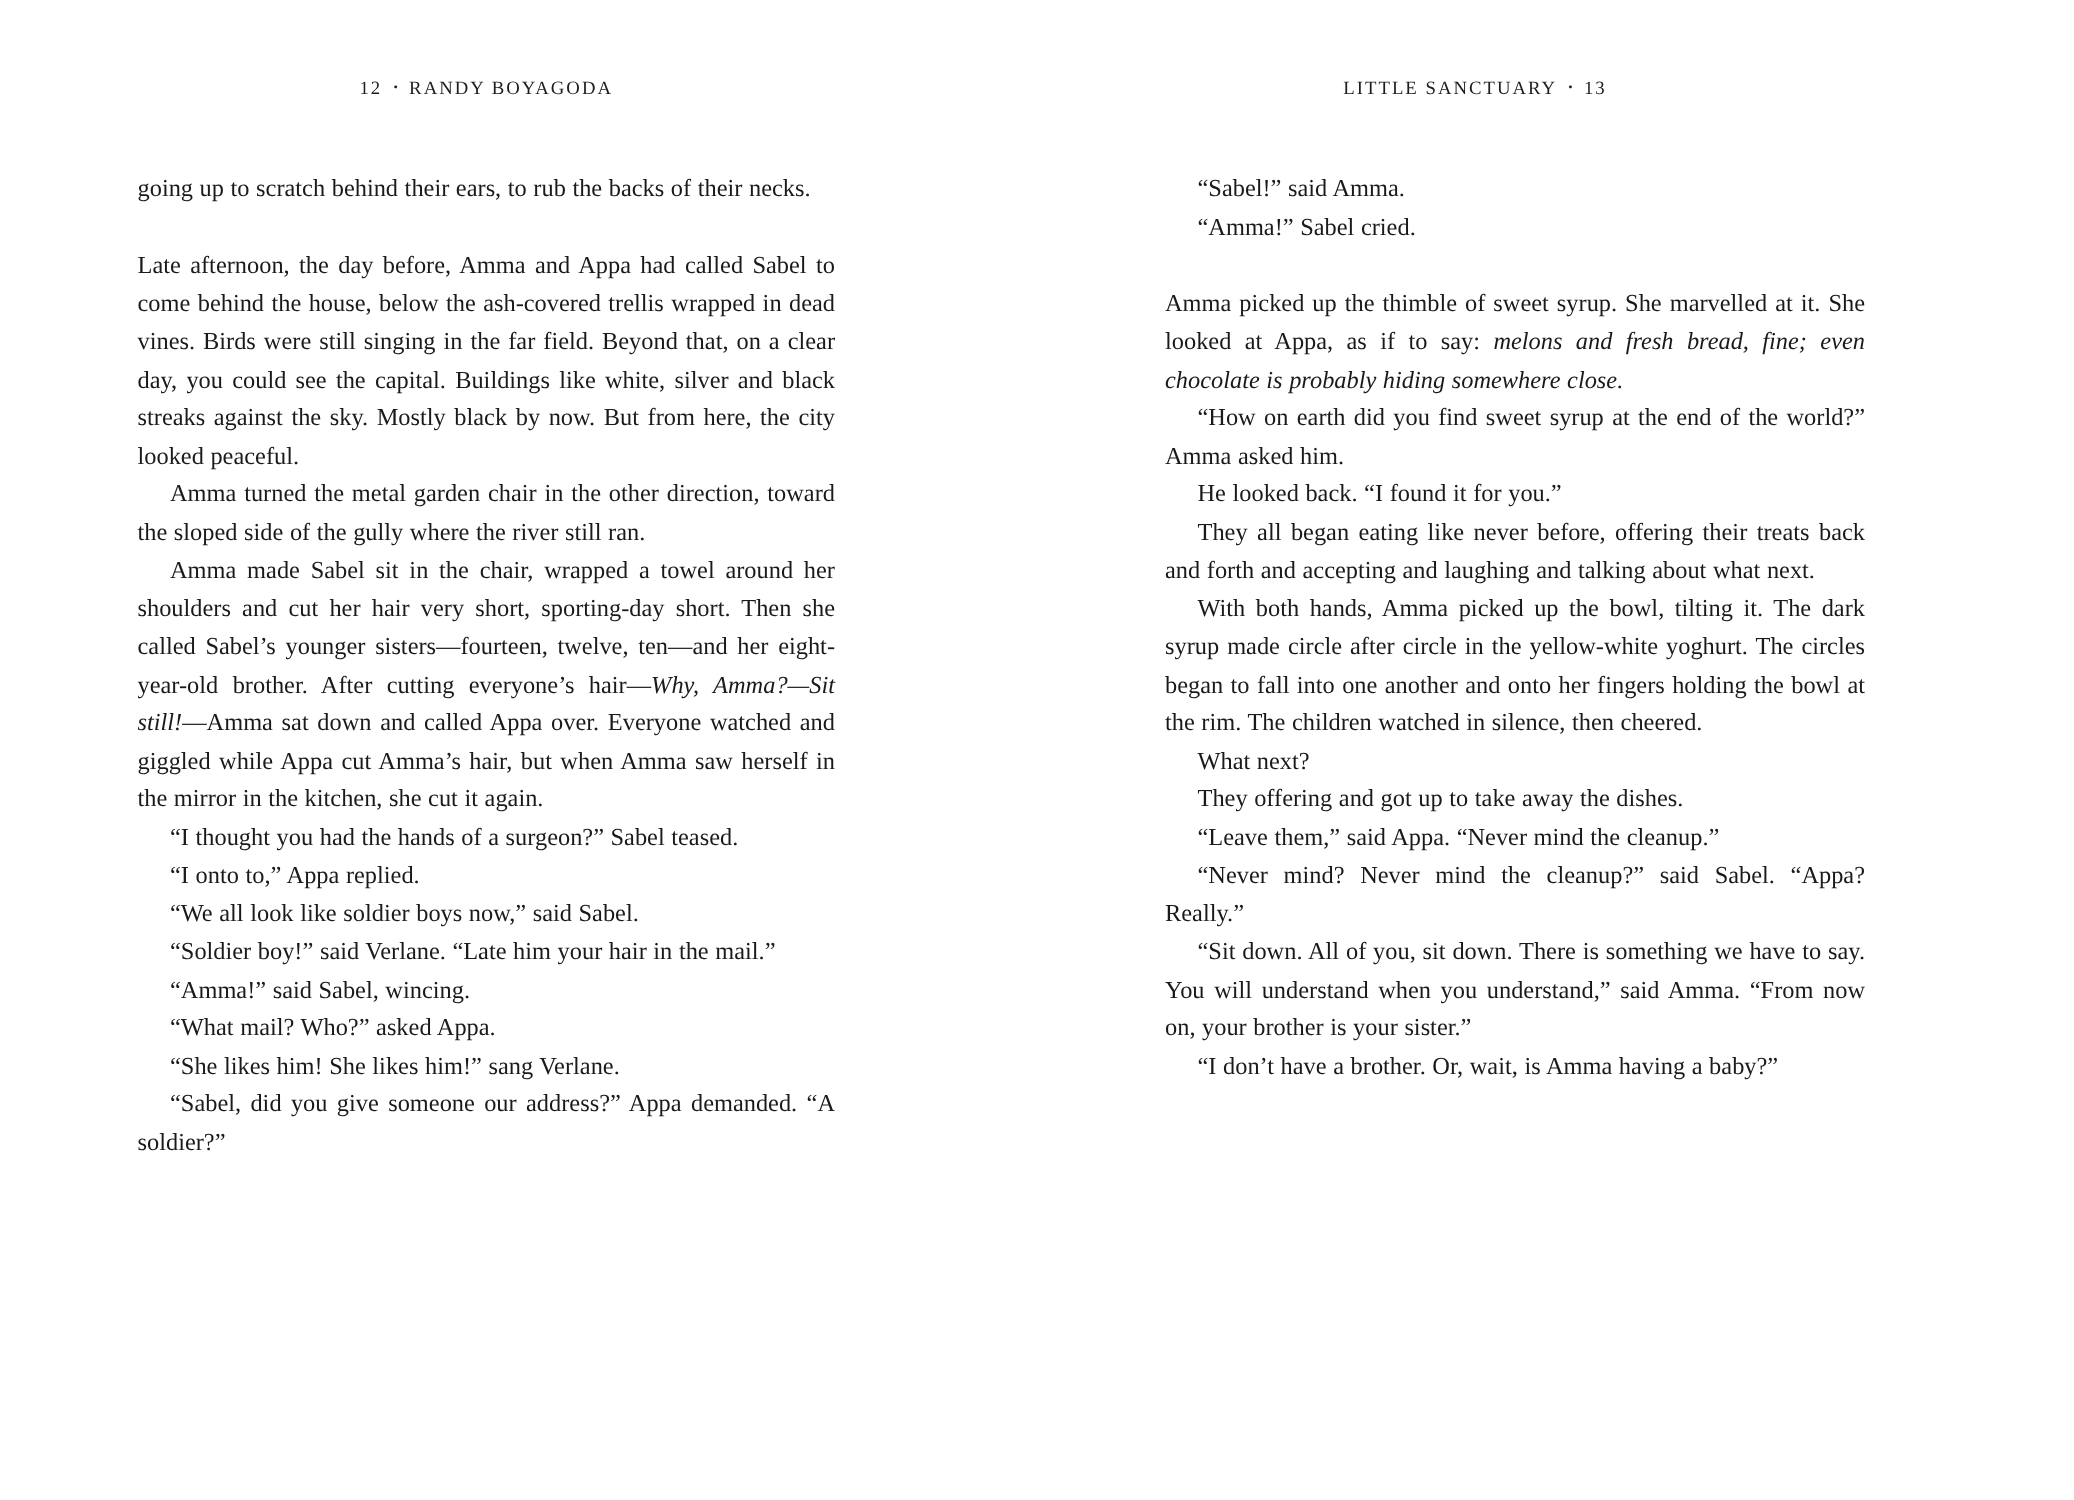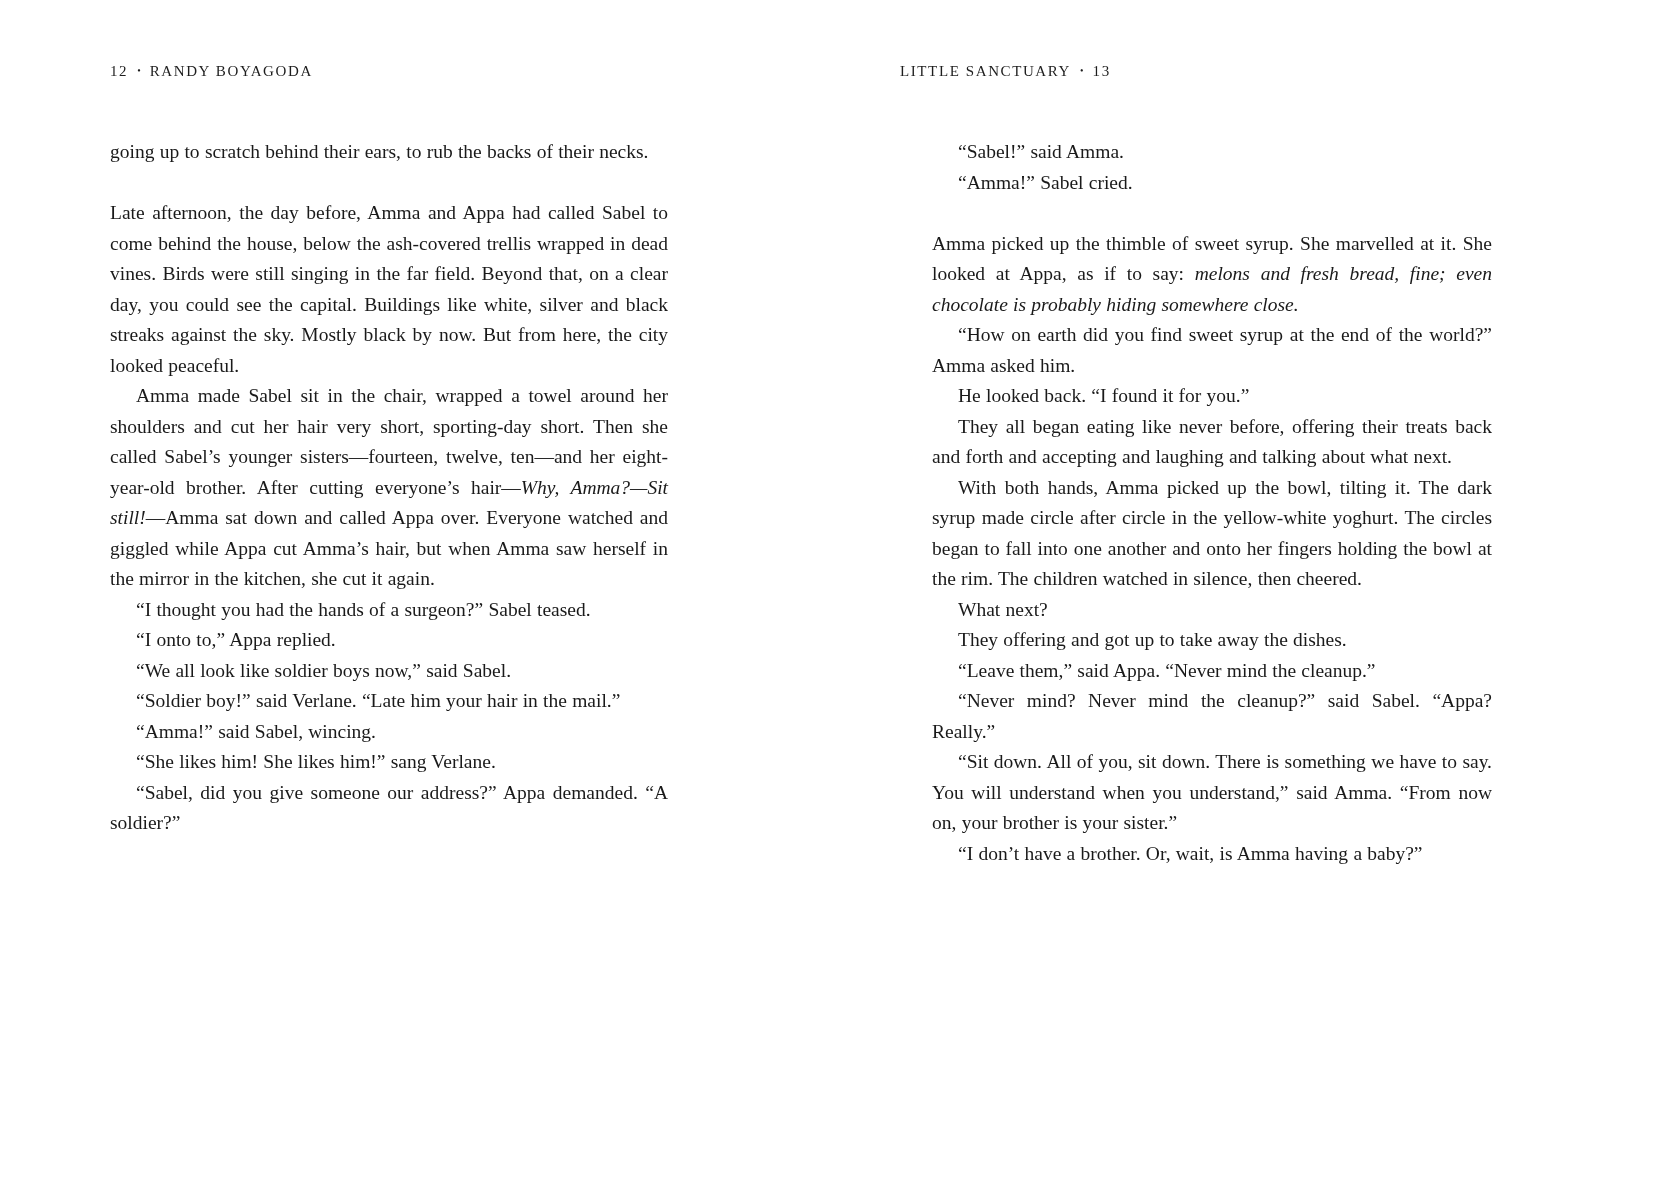--- a/index.html
+++ b/index.html
@@ -12,20 +12,21 @@
     width: 1659px;
     height: 1200px;
     overflow: hidden;
     font-family: "Liberation Serif", serif;
     color: #1a1a1a;
   }
   .running-header {
     position: absolute;
     top: 63px;
     height: 20px;
+    text-align: center;
     font-size: 15px;
     letter-spacing: 1.6px;
     color: #1d1d1d;
     white-space: nowrap;
   }
   .running-header .header-sep {
     font-size: 10px;
     vertical-align: 2px;
     margin: 0 9px;
     letter-spacing: 0;
@@ -61,26 +62,28 @@
   <span>12</span><span class="header-sep">•</span><span>RANDY BOYAGODA</span>
 </div>
 
 <div class="running-header header-right">
   <span>LITTLE SANCTUARY</span><span class="header-sep">•</span><span>13</span>
 </div>
 
 <div class="page-body body-left">
     <p class=""><span>going up to scratch behind their ears, to rub the backs of their necks.</span></p>
     <p class="space-before"><span>Late afternoon, the day before, Amma and Appa had called Sabel to come behind the house, below the ash-covered trellis wrapped in dead vines. Birds were still singing in the far field. Beyond that, on a clear day, you could see the capital. Buildings like white, silver and black streaks against the sky. Mostly black by now. But from here, the city looked peaceful.</span></p>
+    <p class="indent "><span>Amma turned the metal garden chair in the other direction, toward the sloped side of the gully where the river still ran.</span></p>
     <p class="indent "><span>Amma made Sabel sit in the chair, wrapped a towel around her shoulders and cut her hair very short, sporting-day short. Then she called Sabel’s younger sisters—fourteen, twelve, ten—and her eight-year-old brother. After cutting everyone’s hair—</span><span class="italic">Why, Amma?—Sit still!</span><span>—Amma sat down and called Appa over. Everyone watched and giggled while Appa cut Amma’s hair, but when Amma saw herself in the mirror in the kitchen, she cut it again.</span></p>
     <p class="indent "><span>“I thought you had the hands of a surgeon?” Sabel teased.</span></p>
     <p class="indent "><span>“I onto to,” Appa replied.</span></p>
     <p class="indent "><span>“We all look like soldier boys now,” said Sabel.</span></p>
     <p class="indent "><span>“Soldier boy!” said Verlane. “Late him your hair in the mail.”</span></p>
     <p class="indent "><span>“Amma!” said Sabel, wincing.</span></p>
+    <p class="indent "><span>“What mail? Who?” asked Appa.</span></p>
     <p class="indent "><span>“She likes him! She likes him!” sang Verlane.</span></p>
     <p class="indent "><span>“Sabel, did you give someone our address?” Appa demanded. “A soldier?”</span></p>
   </div>
 
 <div class="page-body body-right">
     <p class="indent "><span>“Sabel!” said Amma.</span></p>
     <p class="indent "><span>“Amma!” Sabel cried.</span></p>
     <p class="space-before"><span>Amma picked up the thimble of sweet syrup. She marvelled at it. She looked at Appa, as if to say: </span><span class="italic">melons and fresh bread, fine; even chocolate is probably hiding somewhere close.</span></p>
     <p class="indent "><span>“How on earth did you find sweet syrup at the end of the world?” Amma asked him.</span></p>
     <p class="indent "><span>He looked back. “I found it for you.”</span></p>

